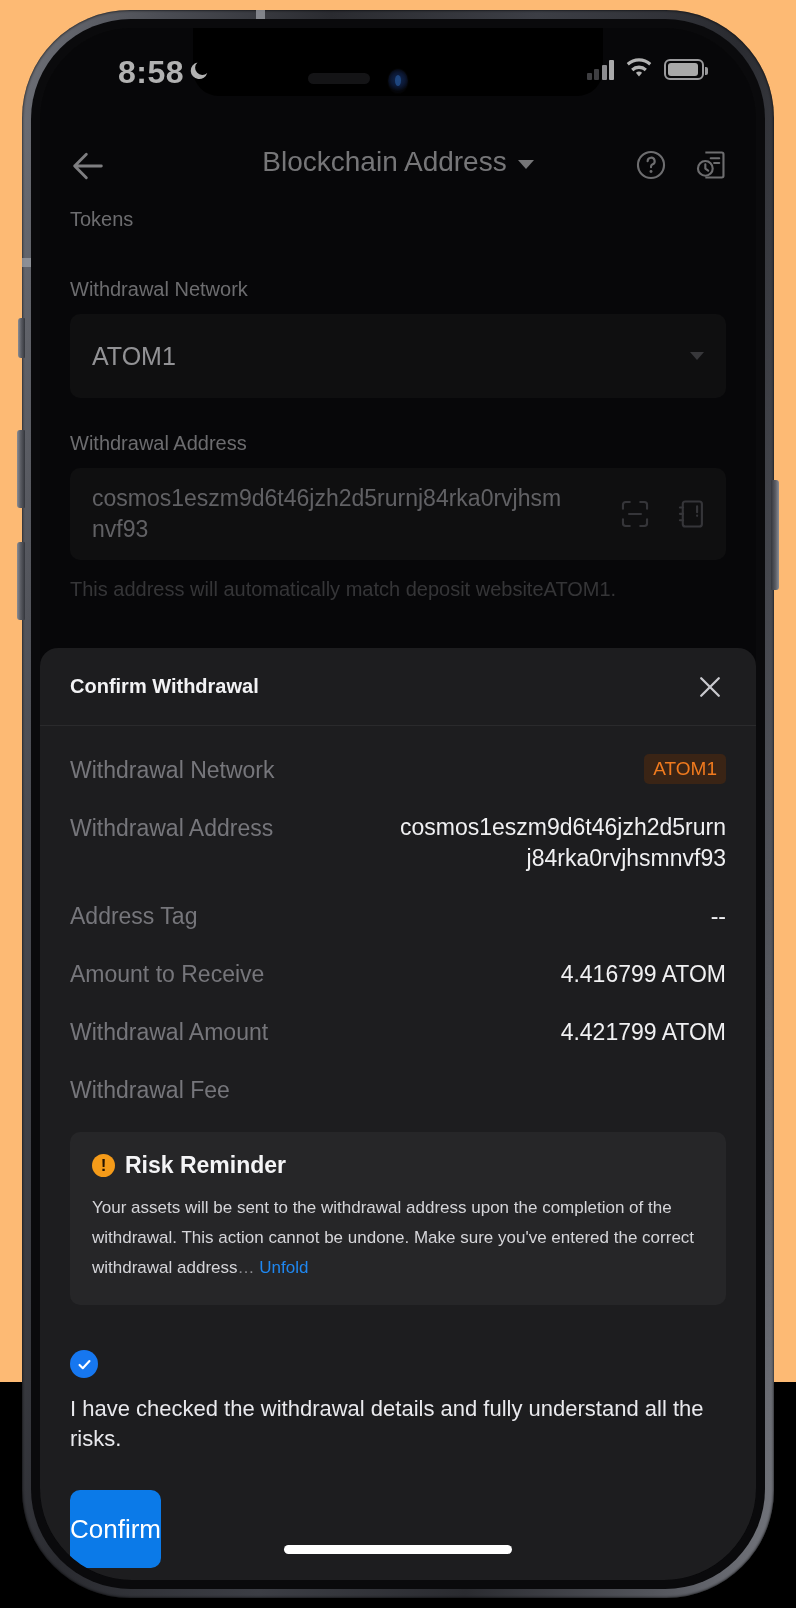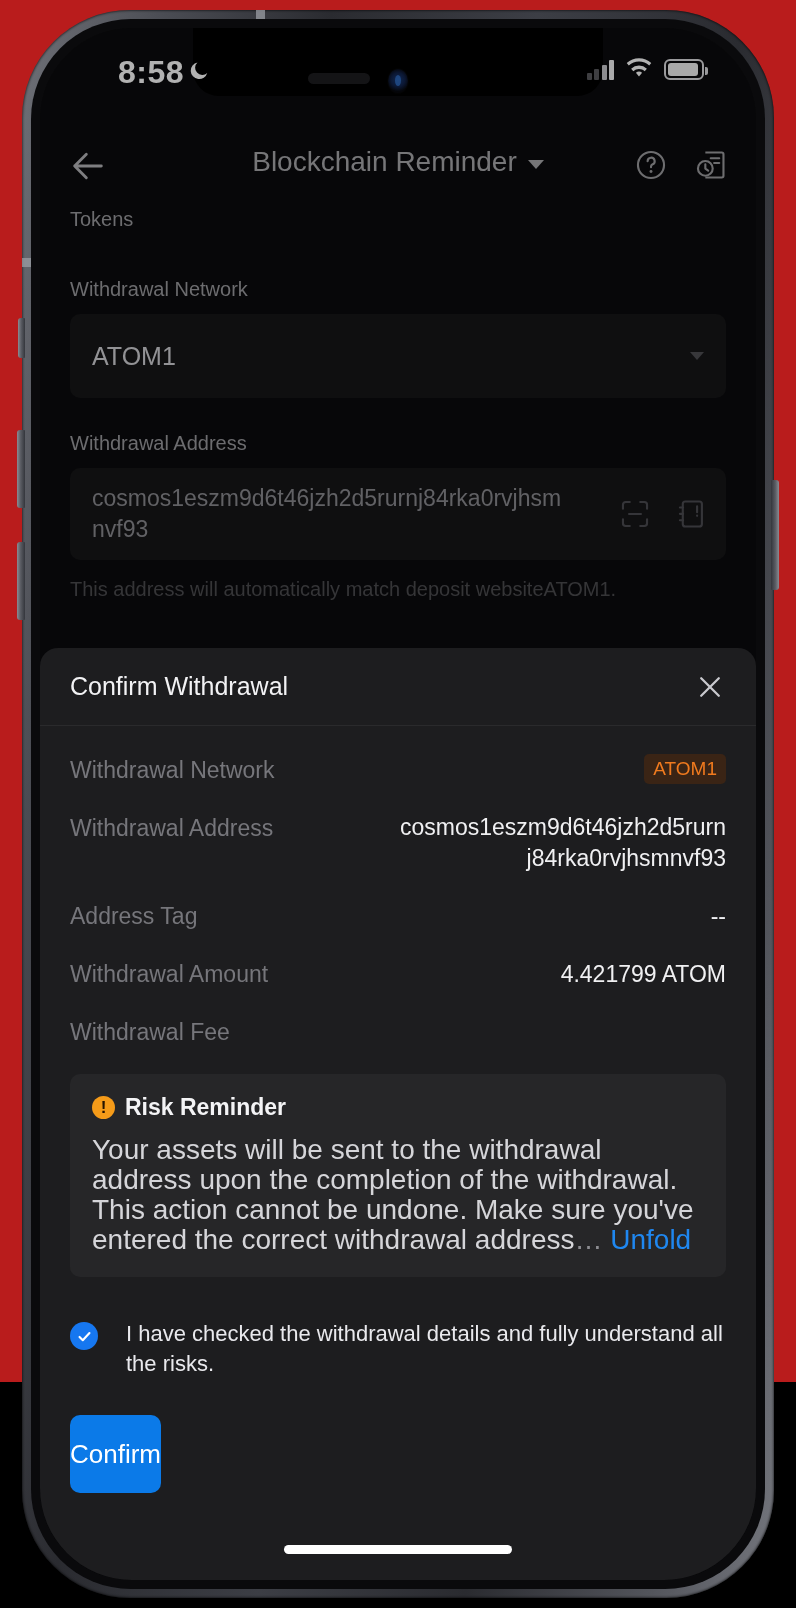--- a/index.html
+++ b/index.html
@@ -4,21 +4,21 @@
 <style>
   * { box-sizing: border-box; margin: 0; padding: 0; }
   html, body {
     width: 796px; height: 1608px;
     background: #000;
     font-family: "Liberation Sans", sans-serif;
     overflow: hidden;
   }
 
   
-  .stage { position: relative; width: 796px; height: 1382px; background: #b91c1c; }
+  .stage { position: relative; width: 796px; height: 1382px; background: #fdba74; }
 
   .phone-outer {
     position: absolute;
     left: 22px; top: 10px;
     width: 752px; height: 1588px;
     border-radius: 108px;
     background: linear-gradient(100deg,#6f7178 0%,#4a4c53 14%,#2a2b30 30%,#3c3e45 50%,#2a2b30 70%,#53555c 88%,#75777e 100%);
     box-shadow: 0 0 3px #000 inset;
   }
   .phone-mid {
@@ -172,21 +172,21 @@
     background: rgba(0,0,0,.30); z-index: 10;
   }
   .sheet {
     position: absolute; left: 0; bottom: 0; width: 716px; height: 932px;
     background: #1d1d1f; border-radius: 18px 18px 0 0; z-index: 11;
   }
   .sheet-head {
     height: 78px; display: flex; align-items: center; padding: 0 30px;
     border-bottom: 1px solid #2a2a2c; position: relative;
   }
-  .sheet-title { color: #f2f2f4; font-size: 25px; font-weight: 400; }
+  .sheet-title { color: #f2f2f4; font-size: 20px; font-weight: 700; }
   .sheet-close { margin-left: auto; width: 32px; height: 32px; cursor: pointer; }
 
   .rows { padding: 28px 30px 0 30px; }
   .row {
     display: flex; align-items: flex-start; justify-content: space-between;
     margin-bottom: 26px;
   }
   .row-key { color: #76767b; font-size: 23px; line-height: 32px; flex: 0 0 auto; }
   .row-val { color: #f0f0f2; font-size: 23px; line-height: 32px; text-align: right; }
   .row-val.addr { max-width: 330px; word-break: break-all; font-size: 23px; line-height: 31px;}
@@ -199,27 +199,28 @@
     margin: 4px 30px 0 30px; background: #262628; border-radius: 10px;
     padding: 20px 22px 22px 22px;
   }
   .risk-head { display: flex; align-items: center; gap: 10px; margin-bottom: 14px; }
   .risk-ic {
     width: 23px; height: 23px; border-radius: 50%; background: #f59b19;
     color: #241300; font-size: 17px; font-weight: 700;
     display: flex; align-items: center; justify-content: center; line-height: 1;
   }
   .risk-title { color: #f4f4f6; font-size: 23px; font-weight: 700; }
-  .risk-body { color: #d5d5d9; font-size: 28px; line-height: 30px; }
+  .risk-body { color: #d5d5d9; font-size: 17px; line-height: 30px; }
   .unfold { color: #1f87f0; cursor: pointer; }
   .ellipsis { color: #8d8d92; }
 
   .agree {
-    display: flex; align-items: flex-start; gap: 28px;
+    display: flex; align-items: flex-start; gap: 16px;
     margin: 42px 30px 0 30px;
+    flex-direction: column;
   }
   .check {
     width: 28px; height: 28px; border-radius: 50%; background: #1677f0;
     flex: 0 0 auto; margin-top: 3px; cursor: pointer;
     display: flex; align-items: center; justify-content: center;
   }
   .agree-txt { color: #e9e9ed; font-size: 22px; line-height: 30px; }
 
   .confirm {
     margin: 36px 30px 0 30px; height: 78px; background: #0b7ae8;
@@ -274,21 +275,21 @@
             <i></i>
           </div>
       </div>
     </div>
 
     <div class="appbar">
       <svg class="back-arrow" viewBox="0 0 24 24">
         <path d="M20 12H4M4 12l7-7M4 12l7 7" fill="none" stroke="#b5b5b9" stroke-width="1.7" stroke-linecap="round" stroke-linejoin="round"></path>
       </svg>
       <div class="title-wrap">
-        <span class="title-txt">Blockchain Reminder</span>
+        <span class="title-txt">Blockchain Address</span>
         <span class="caret-down"></span>
       </div>
       <div class="appbar-icons">
         <svg class="ic" viewBox="0 0 24 24">
           <circle cx="12" cy="12" r="9.2" fill="none" stroke="#9c9ca0" stroke-width="1.5"></circle>
           <path d="M9.6 9.3a2.5 2.5 0 1 1 3.3 2.4c-.6.3-.9.8-.9 1.5v.4" fill="none" stroke="#9c9ca0" stroke-width="1.5" stroke-linecap="round"></path>
           <circle cx="12" cy="16.6" r="1.05" fill="#9c9ca0"></circle>
         </svg>
         <svg class="ic" viewBox="0 0 24 24">
           <path d="M8 3.2h11.6a1.2 1.2 0 0 1 1.2 1.2v15.2a1.2 1.2 0 0 1-1.2 1.2H8" fill="none" stroke="#9c9ca0" stroke-width="1.5" stroke-linejoin="round"></path>
@@ -348,20 +349,24 @@
         </div>
         <div class="row">
           <span class="row-key">Withdrawal Address</span>
           <span class="row-val addr">cosmos1eszm9d6t46jzh2d5rurnj84rka0rvjhsmnvf93</span>
         </div>
         <div class="row">
           <span class="row-key">Address Tag</span>
           <span class="row-val">--</span>
         </div>
         <div class="row">
+          <span class="row-key">Amount to Receive</span>
+          <span class="row-val">4.416799 ATOM</span>
+        </div>
+        <div class="row">
           <span class="row-key">Withdrawal Amount</span>
           <span class="row-val">4.421799 ATOM</span>
         </div>
         <div class="row">
           <span class="row-key">Withdrawal Fee</span>
         </div>
       </div>
 
       <div class="risk">
         <div class="risk-head">

